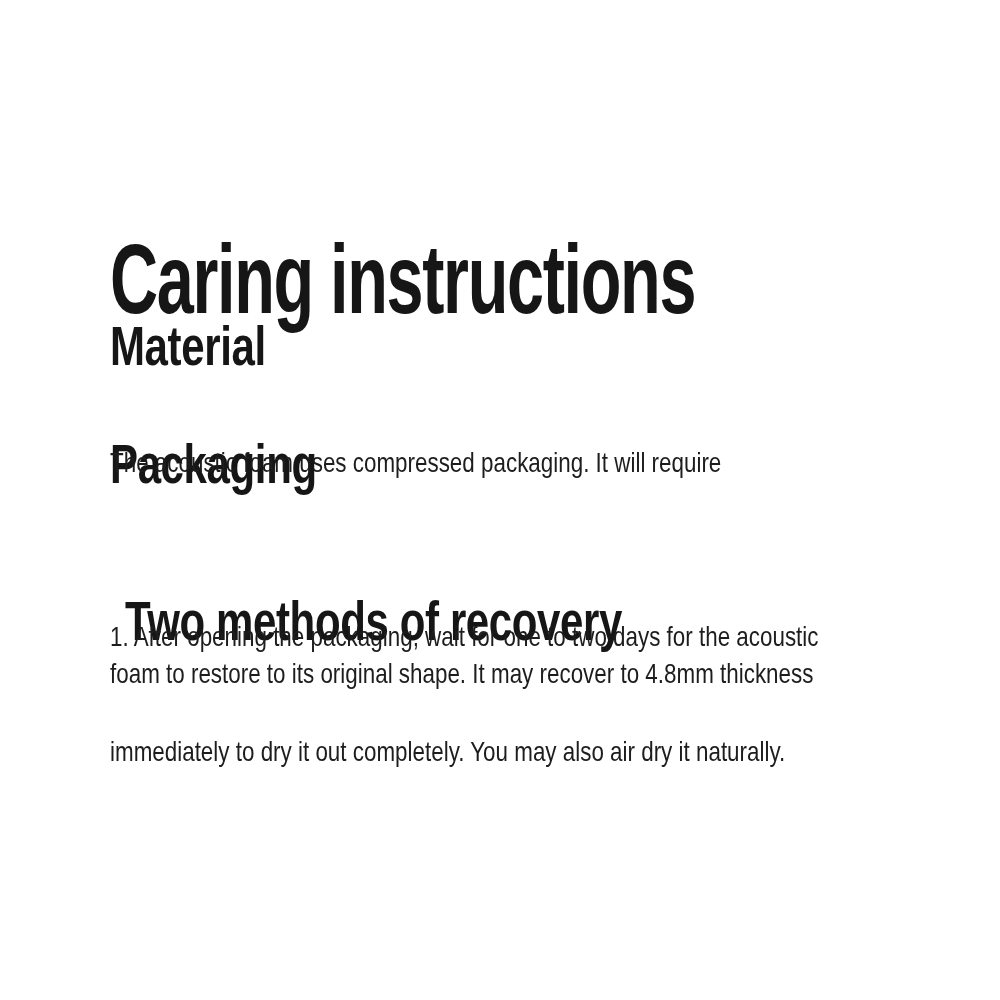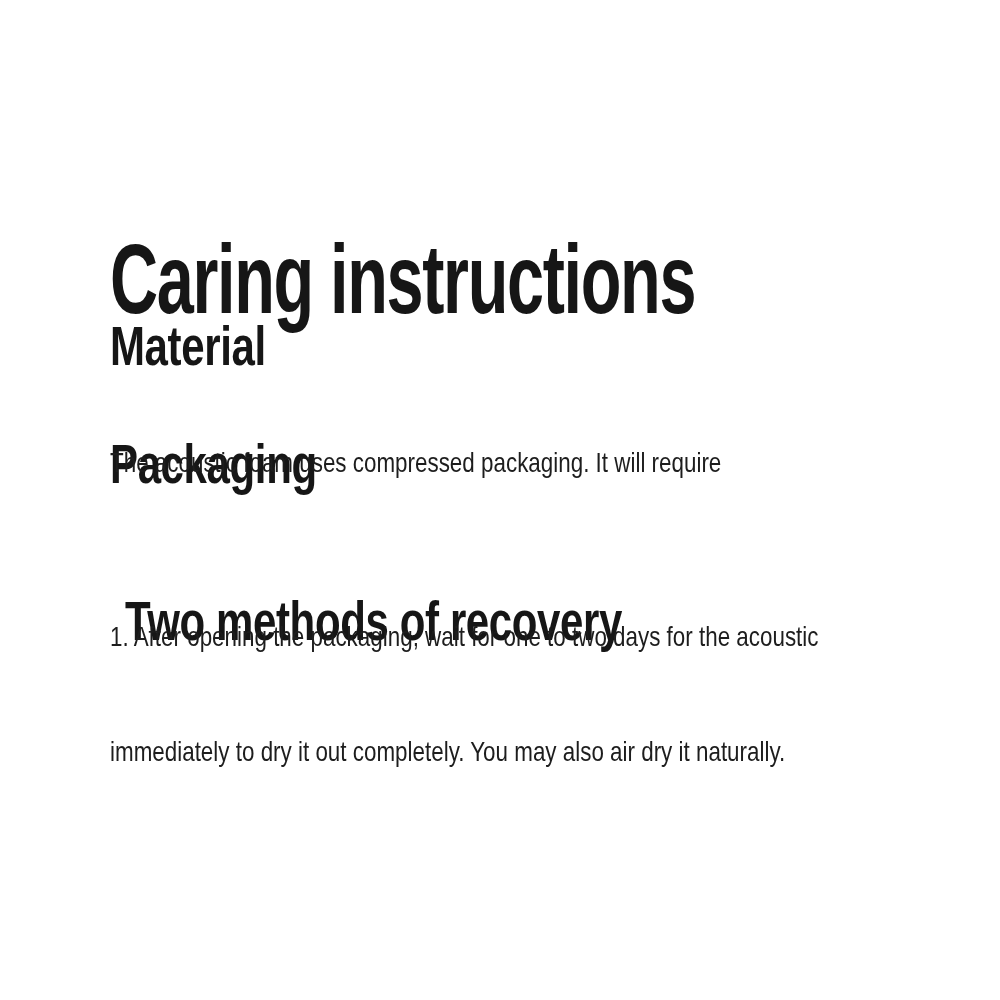--- a/index.html
+++ b/index.html
@@ -75,18 +75,19 @@
   </h2>
   <div class="abs body-text body-packaging">
     <div class="line"><span class="condense">The acoustic foam uses compressed packaging. It will require</span></div>
   </div>
 
   <h2 class="abs h2 h2-recovery">
     <span class="condense">Two methods of recovery</span>
   </h2>
   <div class="abs body-text body-method1">
     <div class="line"><span class="condense">1. After opening the packaging, wait for one to two days for the acoustic</span></div>
+    <div class="line"><span class="condense">foam to restore to its original shape. It may recover to 4.8mm thickness</span></div>
   </div>
   <div class="abs body-text body-method2">
     <div class="line"><span class="condense">immediately to dry it out completely. You may also air dry it naturally.</span></div>
   </div>
 
 </div>
 
 </body></html>

